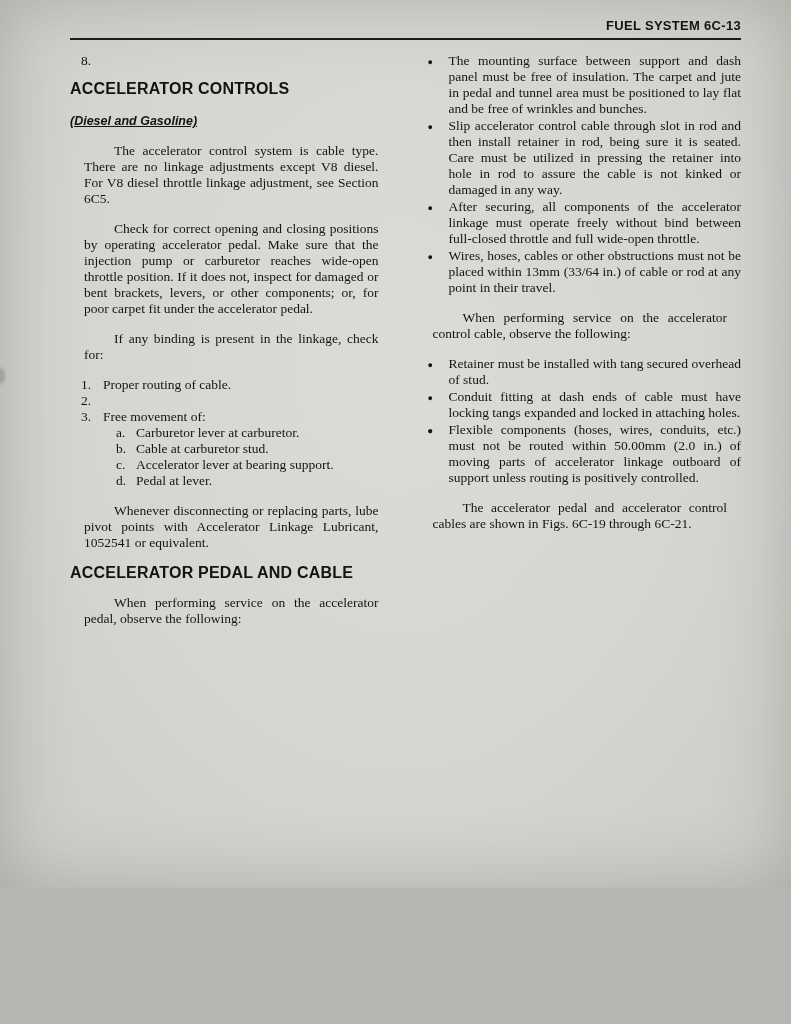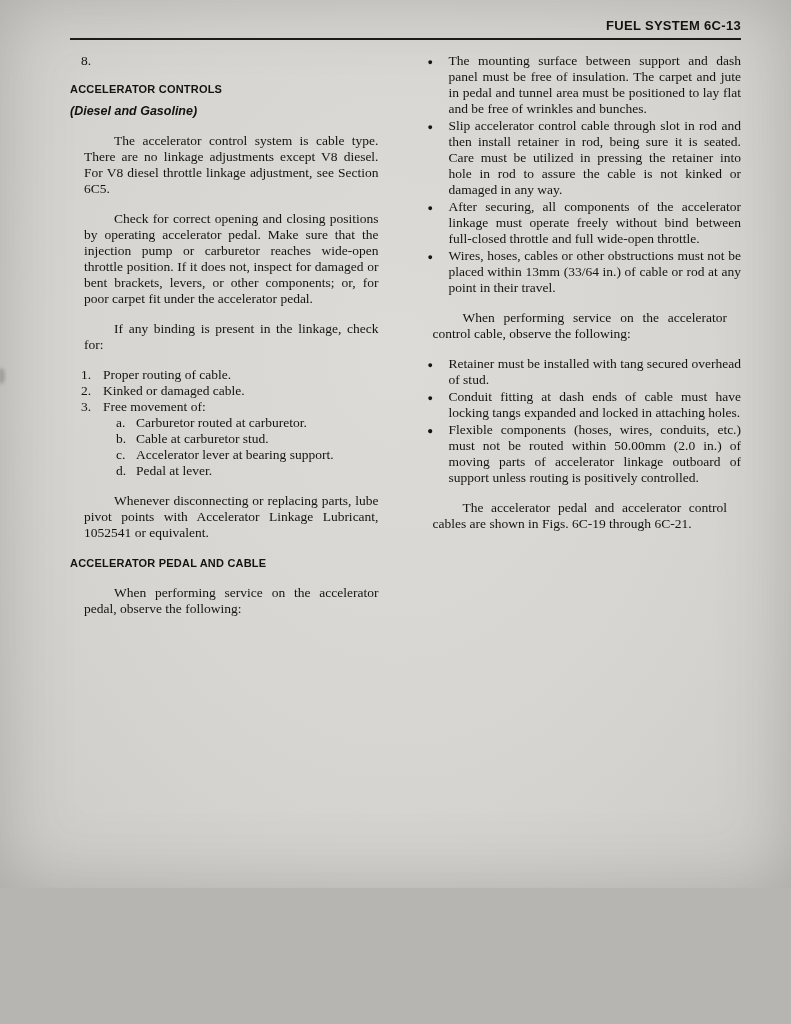--- a/index.html
+++ b/index.html
@@ -43,33 +43,34 @@
     font-size: 13.5px;
     line-height: 16px;
   }
   p {
     margin: 14px;
     text-indent: 30px;
     text-align: justify;
   }
   h2.section-heading {
     font-family: "Liberation Sans", sans-serif;
-    font-size: 11px;
+    font-size: 16px;
     font-weight: bold;
     letter-spacing: 0.2px;
     margin: 12px 0 5px 0;
     color: #14130f;
   }
   h3.section-subheading {
     font-family: "Liberation Sans", sans-serif;
     font-size: 12.5px;
     font-weight: bold;
     font-style: italic;
-    margin: 6px 0 7px 0;
+    margin: 16px 0 7px 0;
     color: #14130f;
+    text-decoration: underline;
   }
   
   .num-item {
     display: flex;
     text-align: justify;
   }
   .num-item .num {
     flex: 0 0 22px;
     padding-left: 11px;
     box-sizing: content-box;
@@ -132,30 +133,29 @@
       <p>The accelerator control system is cable type. There are no linkage adjustments except V8 diesel. For V8 diesel throttle linkage adjustment, see Section 6C5.</p>
       <p>Check for correct opening and closing positions by operating accelerator pedal. Make sure that the injection pump or carburetor reaches wide-open throttle position. If it does not, inspect for damaged or bent brackets, levers, or other components; or, for poor carpet fit under the accelerator pedal.</p>
       <p>If any binding is present in the linkage, check for:</p>
 
       <div class="num-item">
         <span class="num">1.</span>
         <span class="txt">Proper routing of cable.</span>
       </div>
       <div class="num-item">
         <span class="num">2.</span>
-        <span class="txt">Kinked or damaged cable.</span>
       </div>
       <div class="num-item">
         <span class="num">3.</span>
         <span class="txt">Free movement of:</span>
       </div>
 
       <div class="num-item sub-item">
         <span class="num">a.</span>
-        <span class="txt">Carburetor routed at carburetor.</span>
+        <span class="txt">Carburetor lever at carburetor.</span>
       </div>
       <div class="num-item sub-item">
         <span class="num">b.</span>
         <span class="txt">Cable at carburetor stud.</span>
       </div>
       <div class="num-item sub-item">
         <span class="num">c.</span>
         <span class="txt">Accelerator lever at bearing support.</span>
       </div>
       <div class="num-item sub-item">

